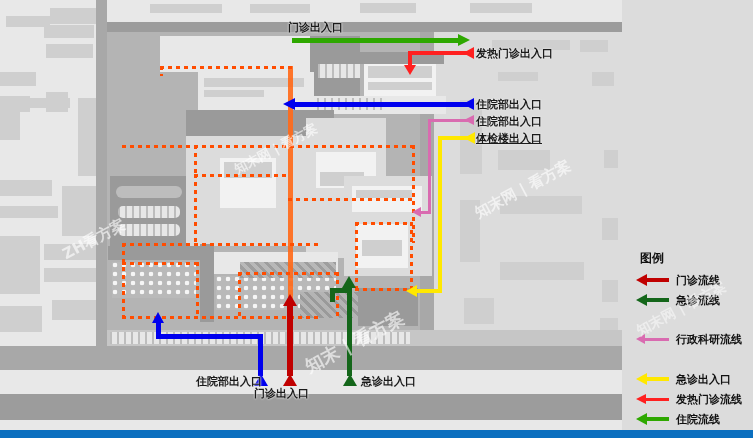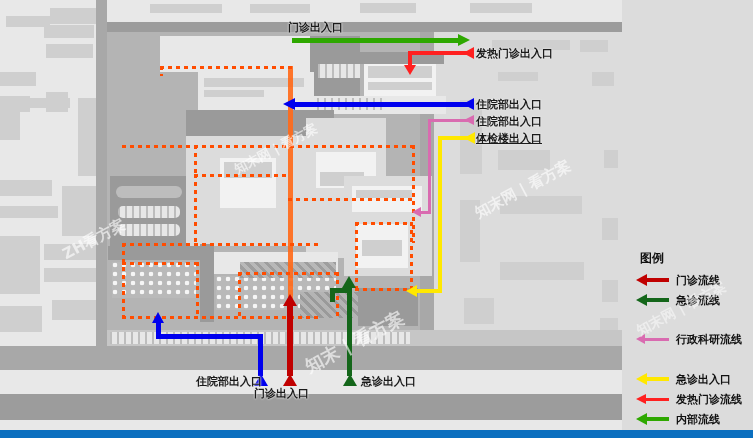--- a/index.html
+++ b/index.html
@@ -291,20 +291,20 @@
         <span class="tip" style="border-right:10px solid #FF2020;border-top-width:5px;border-bottom-width:5px;top:1px;"></span>
       </span>
       <span class="lgTxt">发热门诊流线</span>
     </div>
 
     <div class="lgRow" style="top:411px;">
       <span class="lgArr">
         <span class="bar" style="background:#2EA800;"></span>
         <span class="tip" style="border-right:11px solid #2EA800;"></span>
       </span>
-      <span class="lgTxt">内部流线</span>
+      <span class="lgTxt">住院流线</span>
     </div>
 
     <div class="wm" style="left:10px;top:300px;font-size:14px;opacity:.8;">知末网 | 看方案</div>
   </div>
 
   <div id="bottombar"></div>
 </div>
 
 </body></html>

